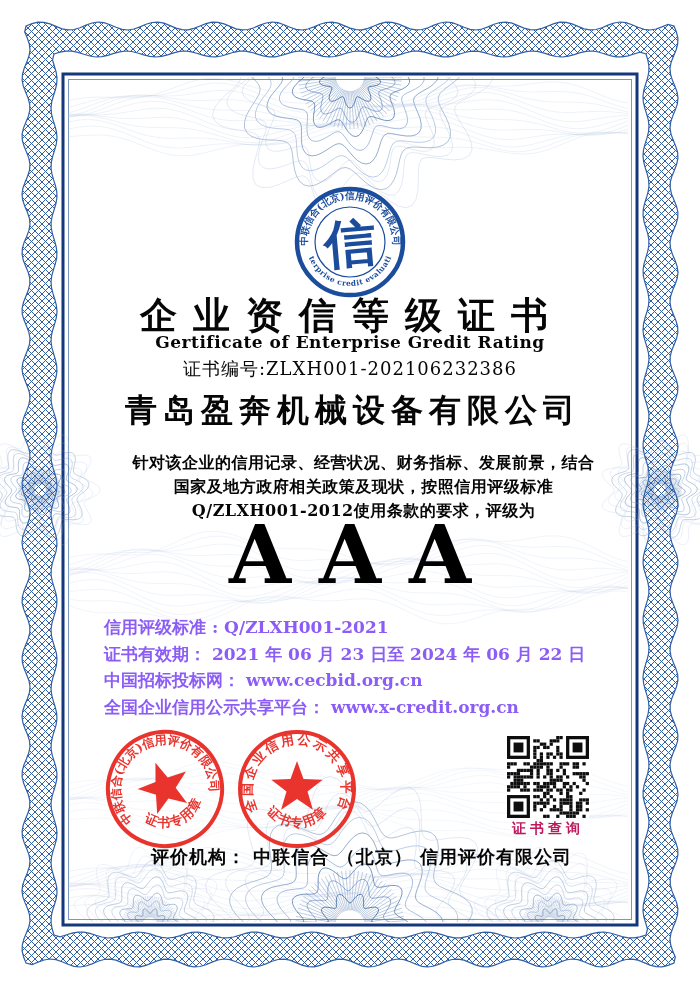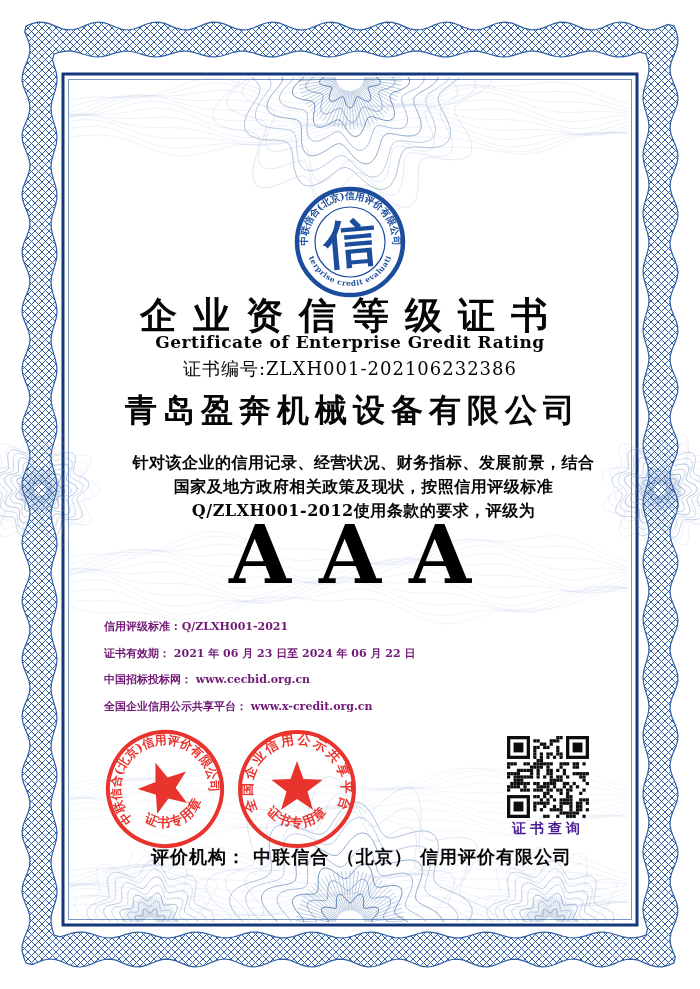--- a/index.html
+++ b/index.html
@@ -7,23 +7,23 @@
         font-family:"DejaVu Serif","Liberation Serif",serif;}
   .abs{position:absolute;}
   svg{display:block;}
   .ctext{position:absolute;left:0;right:0;text-align:center;color:#060606;}
   .title{top:291px;font-size:37px;font-weight:bold;letter-spacing:16px;padding-left:4px;}
   .subtitle{top:332px;font-size:17px;font-weight:bold;letter-spacing:.5px;}
   .certno{top:357px;font-size:18px;font-weight:normal;letter-spacing:1px;}
   .company{top:389px;font-size:32px;font-weight:bold;letter-spacing:6px;padding-left:6px;}
   .statement{top:451px;font-size:16px;font-weight:bold;line-height:24px;letter-spacing:.5px;padding-left:27px;}
   .rating{top:508px;font-size:80px;font-weight:bold;letter-spacing:28px;padding-left:28px;}
-  .info{position:absolute;left:104px;top:614px;font-size:11px;font-weight:bold;line-height:26.5px;color:#701a75;}
+  .info{position:absolute;left:104px;top:614px;font-size:17px;font-weight:bold;line-height:26.5px;color:#8b5cf6;}
   .qrcap{position:absolute;left:503px;top:820px;width:90px;text-align:center;
-         font-size:14px;font-weight:bold;letter-spacing:4px;color:#4c1d95;}
+         font-size:14px;font-weight:bold;letter-spacing:4px;color:#be185d;}
   .agency{top:845px;font-size:18px;font-weight:bold;letter-spacing:1px;margin-left:23px;}
   .sealtxt{font-weight:bold;}
 </style>
 </head>
 <body>
 
 <div class="page">
 
   <svg id="deco" class="abs" style="left:0;top:0" width="700" height="989" viewBox="0 0 700 989">
     <defs>

